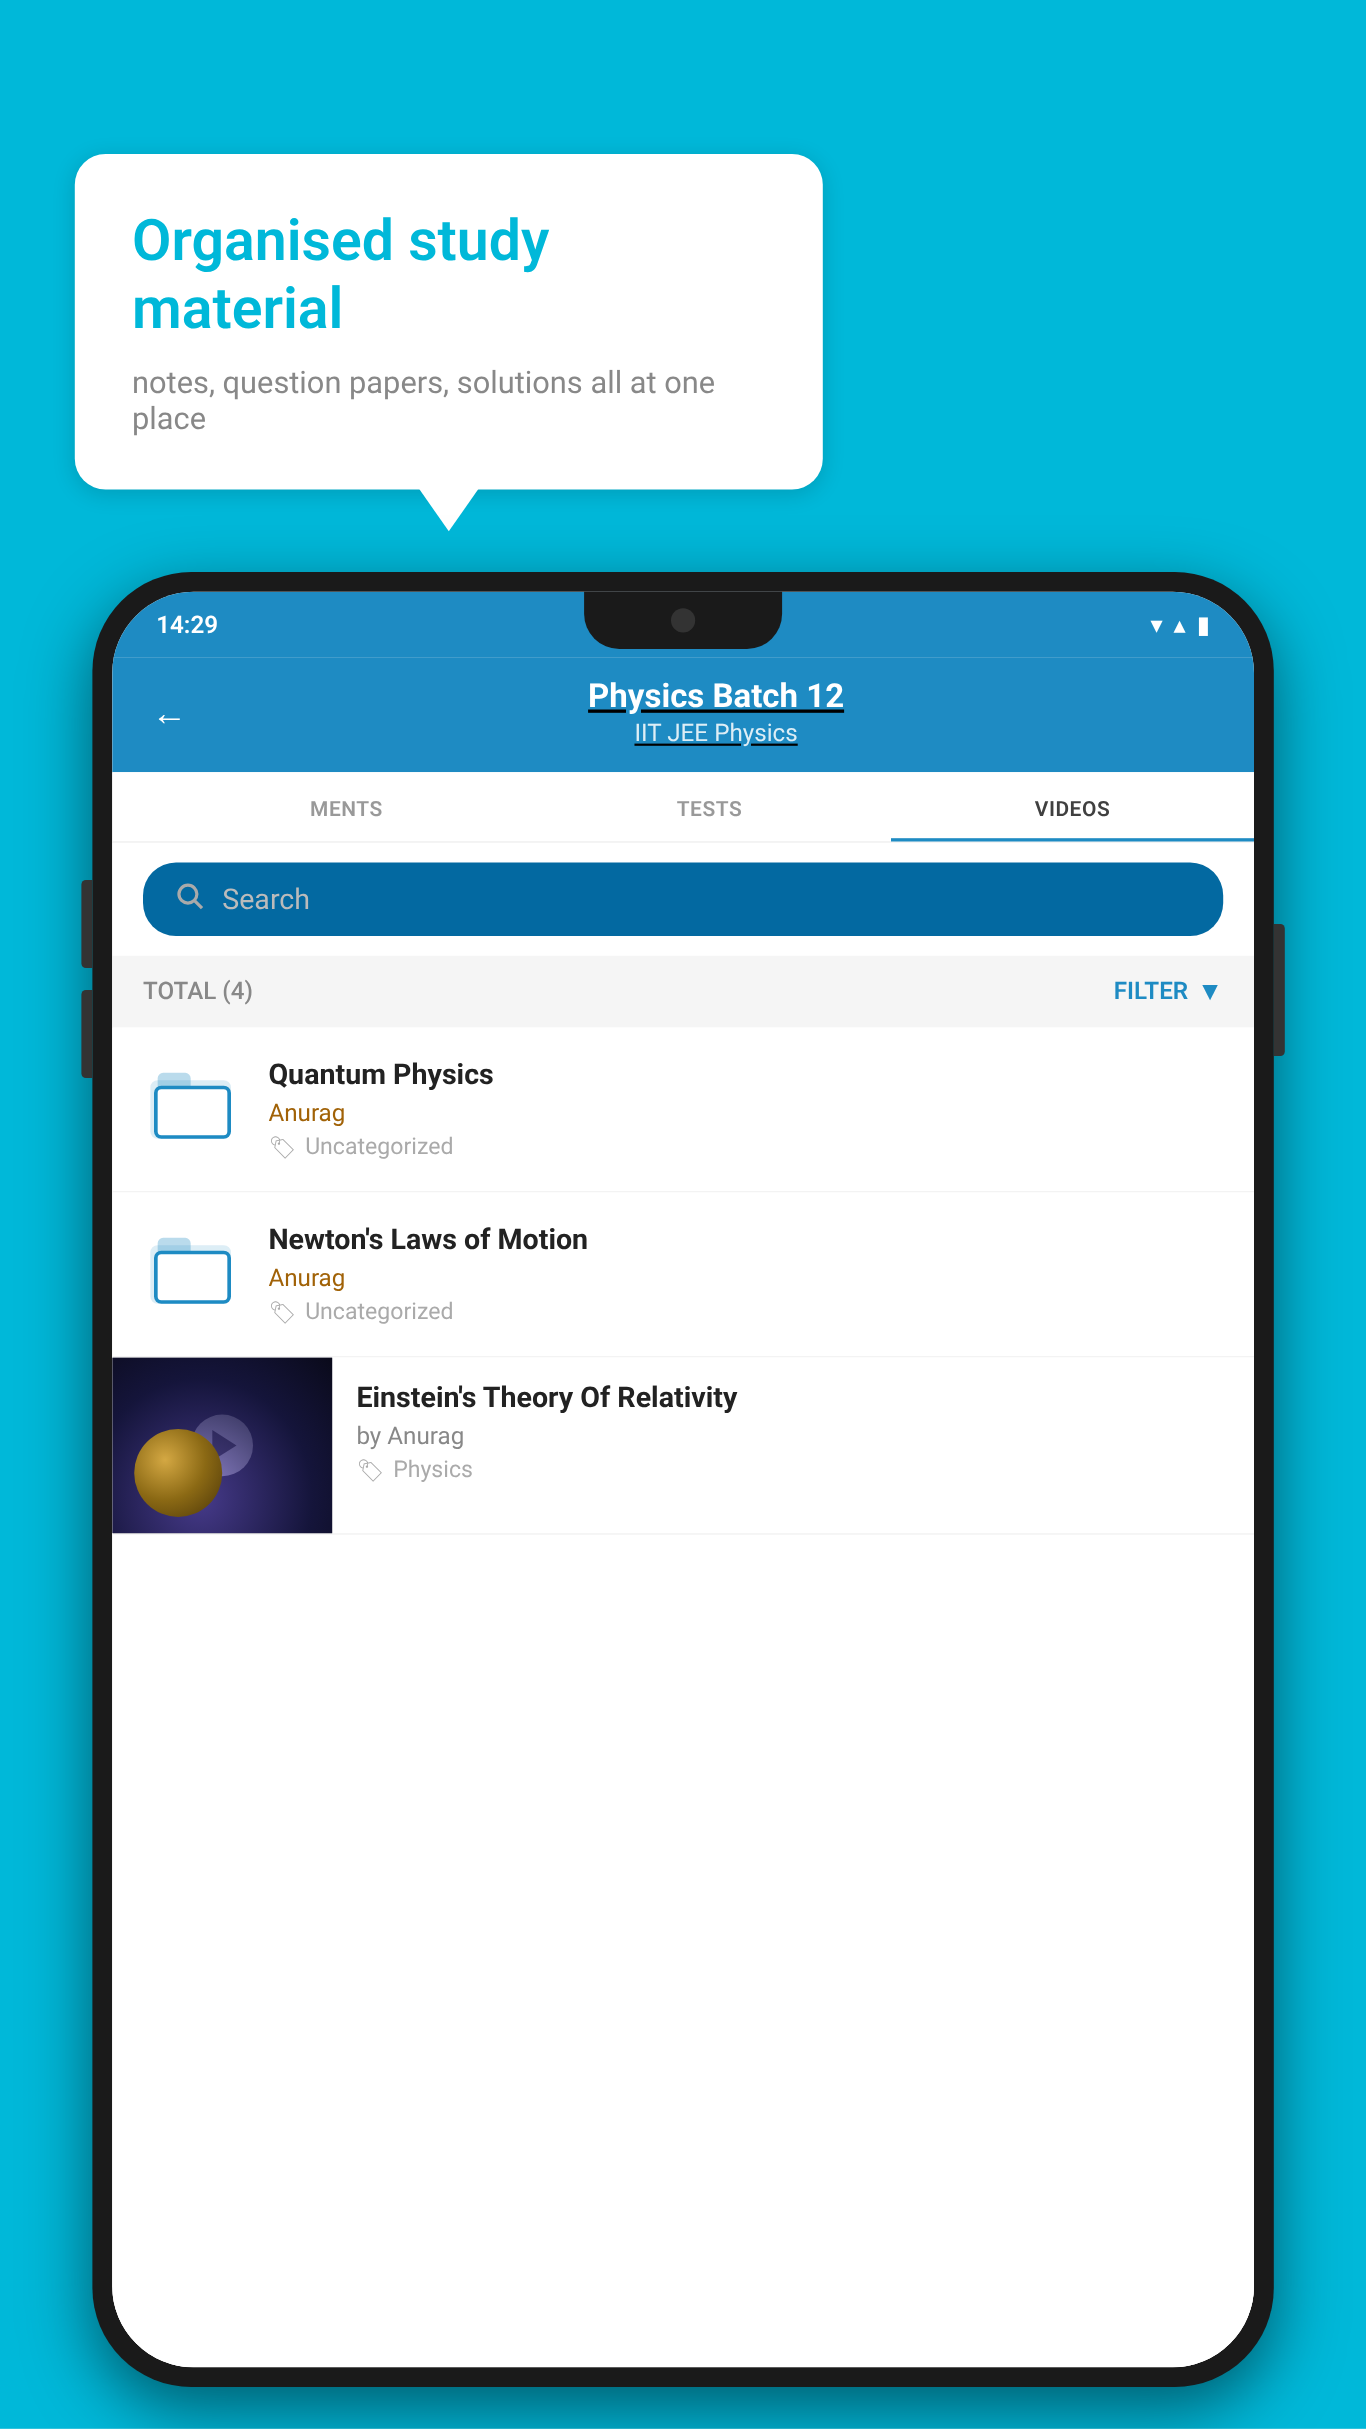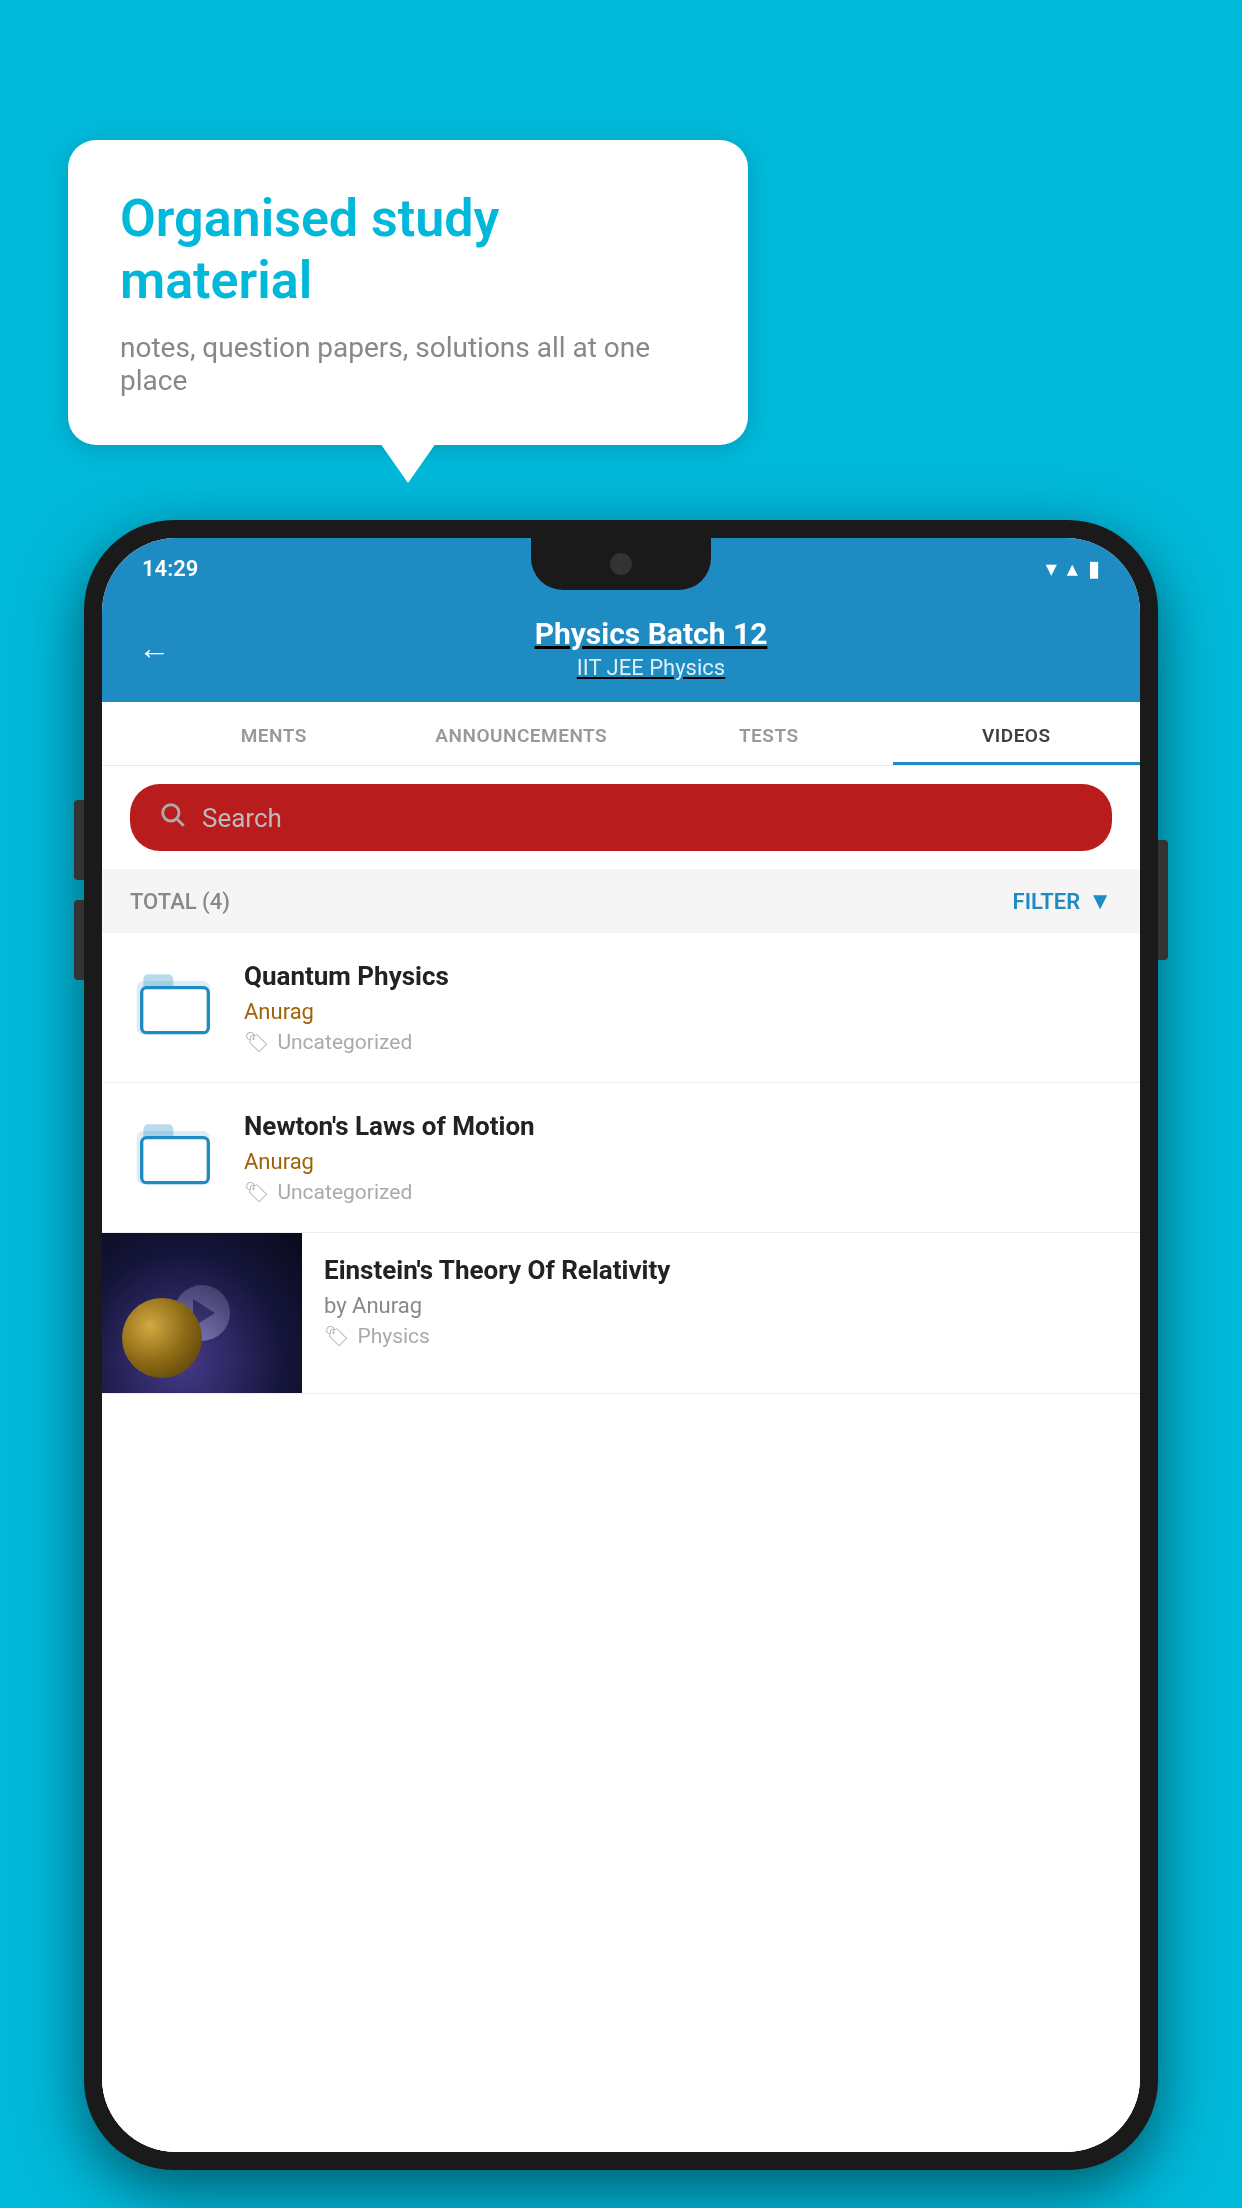--- a/index.html
+++ b/index.html
@@ -244,21 +244,21 @@
     
     .search-container {
       background: white;
       padding: 18px 28px;
       flex-shrink: 0;
     }
 
     .search-bar {
       display: flex;
       align-items: center;
-      background: #b91c1c;
+      background: #0369a1;
       border-radius: 30px;
       padding: 16px 28px;
       gap: 16px;
     }
 
     .search-icon-svg {
       color: #aaa;
       font-size: 28px;
     }
 
@@ -473,21 +473,20 @@
       <div class="app-header">
         <span class="back-arrow">←</span>
         <div class="header-title-group">
           <div class="header-title">Physics Batch 12</div>
           <div class="header-subtitle">IIT JEE   Physics</div>
         </div>
       </div>
 
       <div class="tabs-bar">
         <div class="tab-item">MENTS</div>
-        <div class="tab-item">ANNOUNCEMENTS</div>
         <div class="tab-item">TESTS</div>
         <div class="tab-item active">VIDEOS</div>
       </div>
 
       <div class="content-area">
 
         <div class="search-container">
           <div class="search-bar">
             <span class="search-icon-svg">
               <svg width="28" height="28" viewBox="0 0 24 24" fill="none" stroke="#aaa" stroke-width="2.5">

